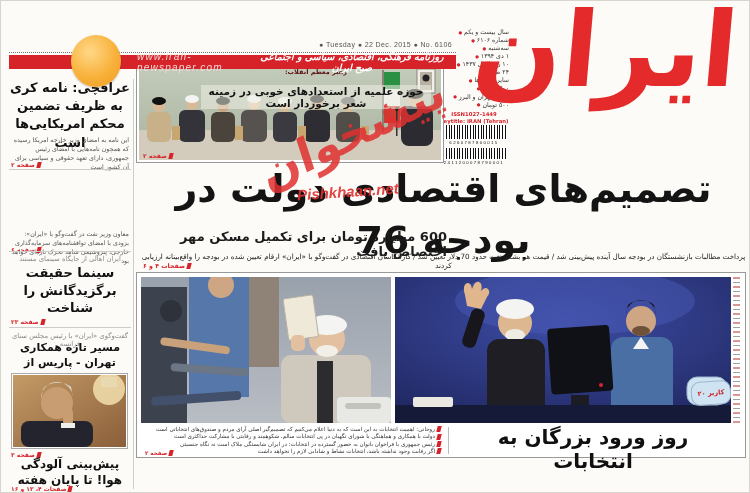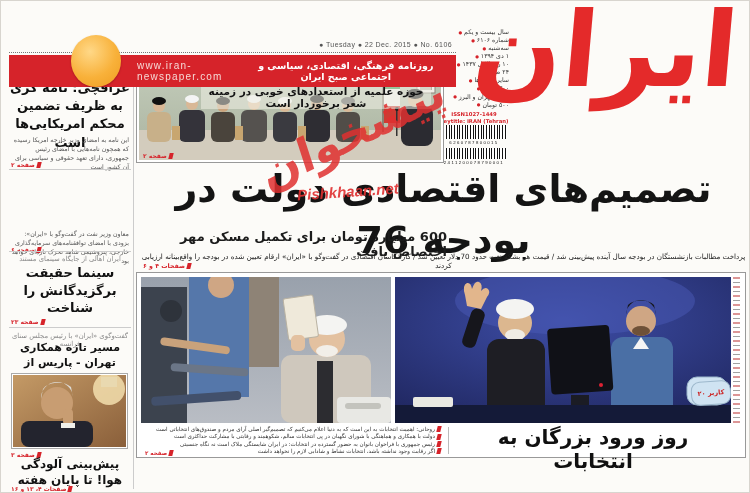--- a/index.html
+++ b/index.html
@@ -11,23 +11,23 @@
   }
   .latin { font-family:"Liberation Sans", sans-serif; }
 
   
   .sun { position:absolute; left:70px; top:34px; width:50px; height:52px; border-radius:50%;
          background:radial-gradient(circle at 38% 32%, #ffd887 0%, #f8b13a 55%, #ef9b1f 100%);
          z-index:6; box-shadow:0 1px 2px rgba(0,0,0,.25); }
   .dateline { position:absolute; left:8px; top:40px; width:447px; text-align:right;
               font-size:7px; color:#555; letter-spacing:.4px; padding-right:4px; direction:ltr; }
   .dotline { position:absolute; left:8px; top:51px; width:447px; border-top:1px dotted #777; }
-  .redbar { position:absolute; left:8px; top:54px; width:447px; height:32px; background:#d6232a;
+  .redbar { position:absolute; left:8px; top:54px; width:447px; height:14px; background:#d6232a;
             display:flex; align-items:center; justify-content:space-between; z-index:5;
-            padding:0 8px 0 128px; }
+            padding:0 8px 0 128px;font-style:italic; }
   .website { color:#f6d9d5; font-size:10px; letter-spacing:1.2px; direction:ltr; }
   .tagline { color:#fff; font-size:9.5px; font-weight:bold; direction:rtl;text-align:center; }
   .logo { position:absolute; top:-26px; right:12px; width:238px; height:165px; z-index:4;
           font-size:104px; font-weight:bold; color:#e42a2a; text-align:center;
           transform:skewX(-5deg); direction:rtl; line-height:1.45; }
   .pubinfo { position:absolute; right:240px; top:27px; width:70px; direction:rtl;
              text-align:right; font-size:6.2px; line-height:1.3; color:#333; }
   .pubinfo div::after { content:"●"; color:#d6232a; font-size:4.2px; margin-right:2px; vertical-align:middle; }
   .issn { position:absolute; right:240px; top:110px; width:70px; text-align:center;
           color:#d6232a; font-size:5.3px; font-weight:bold; line-height:1.25; direction:ltr; }

